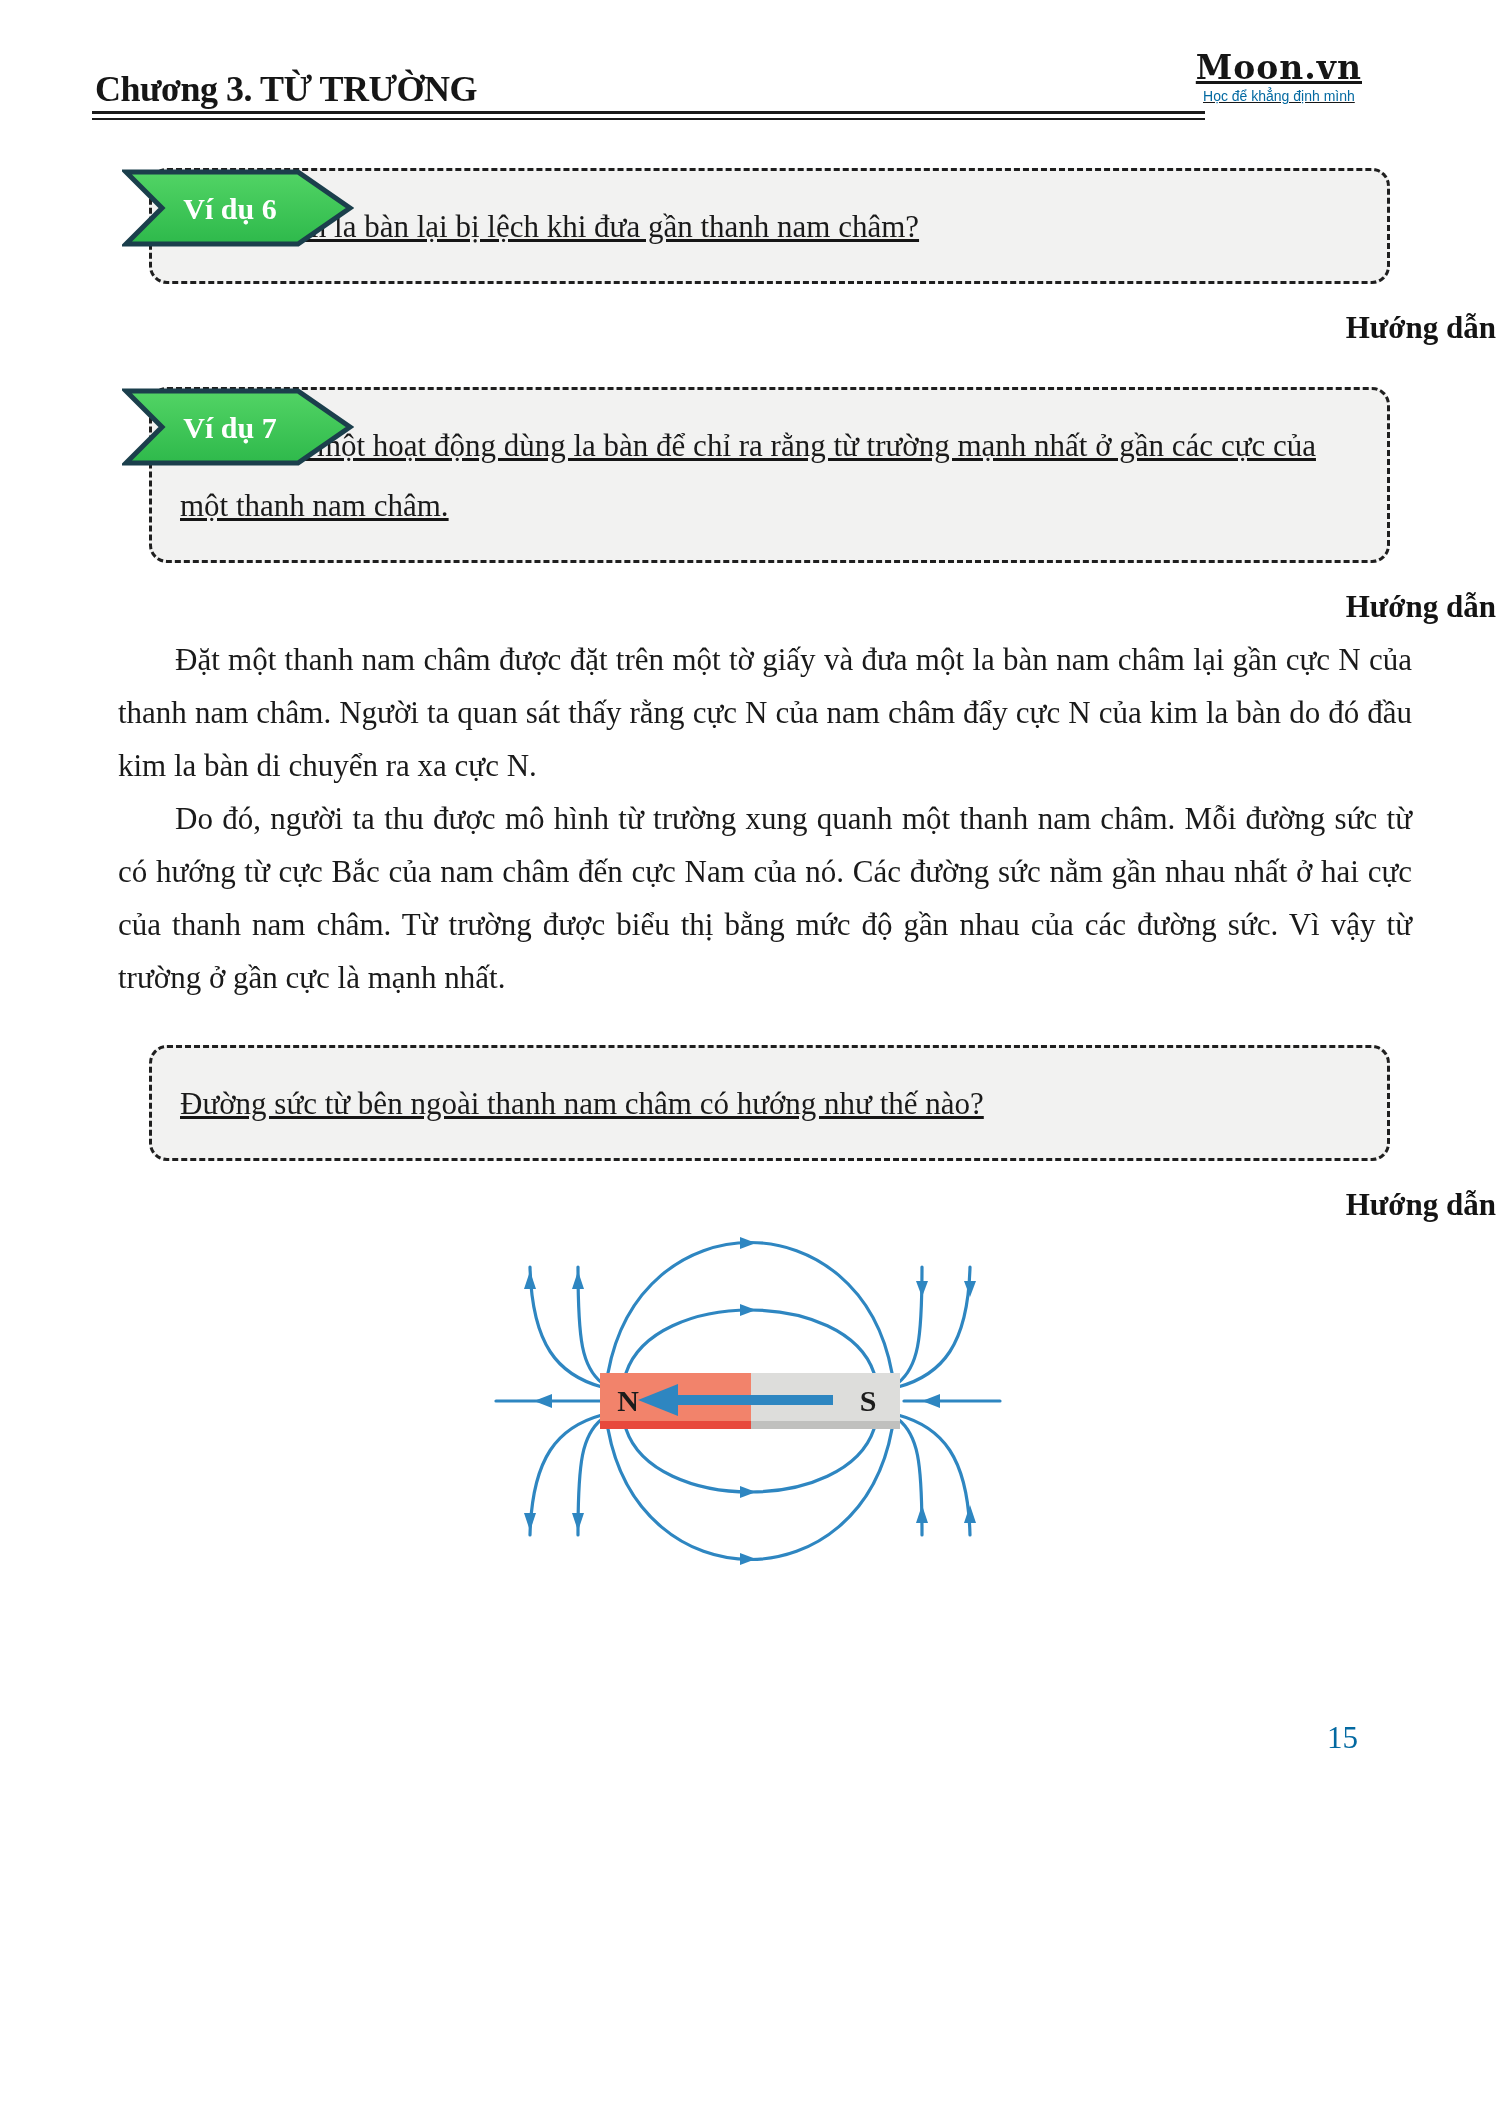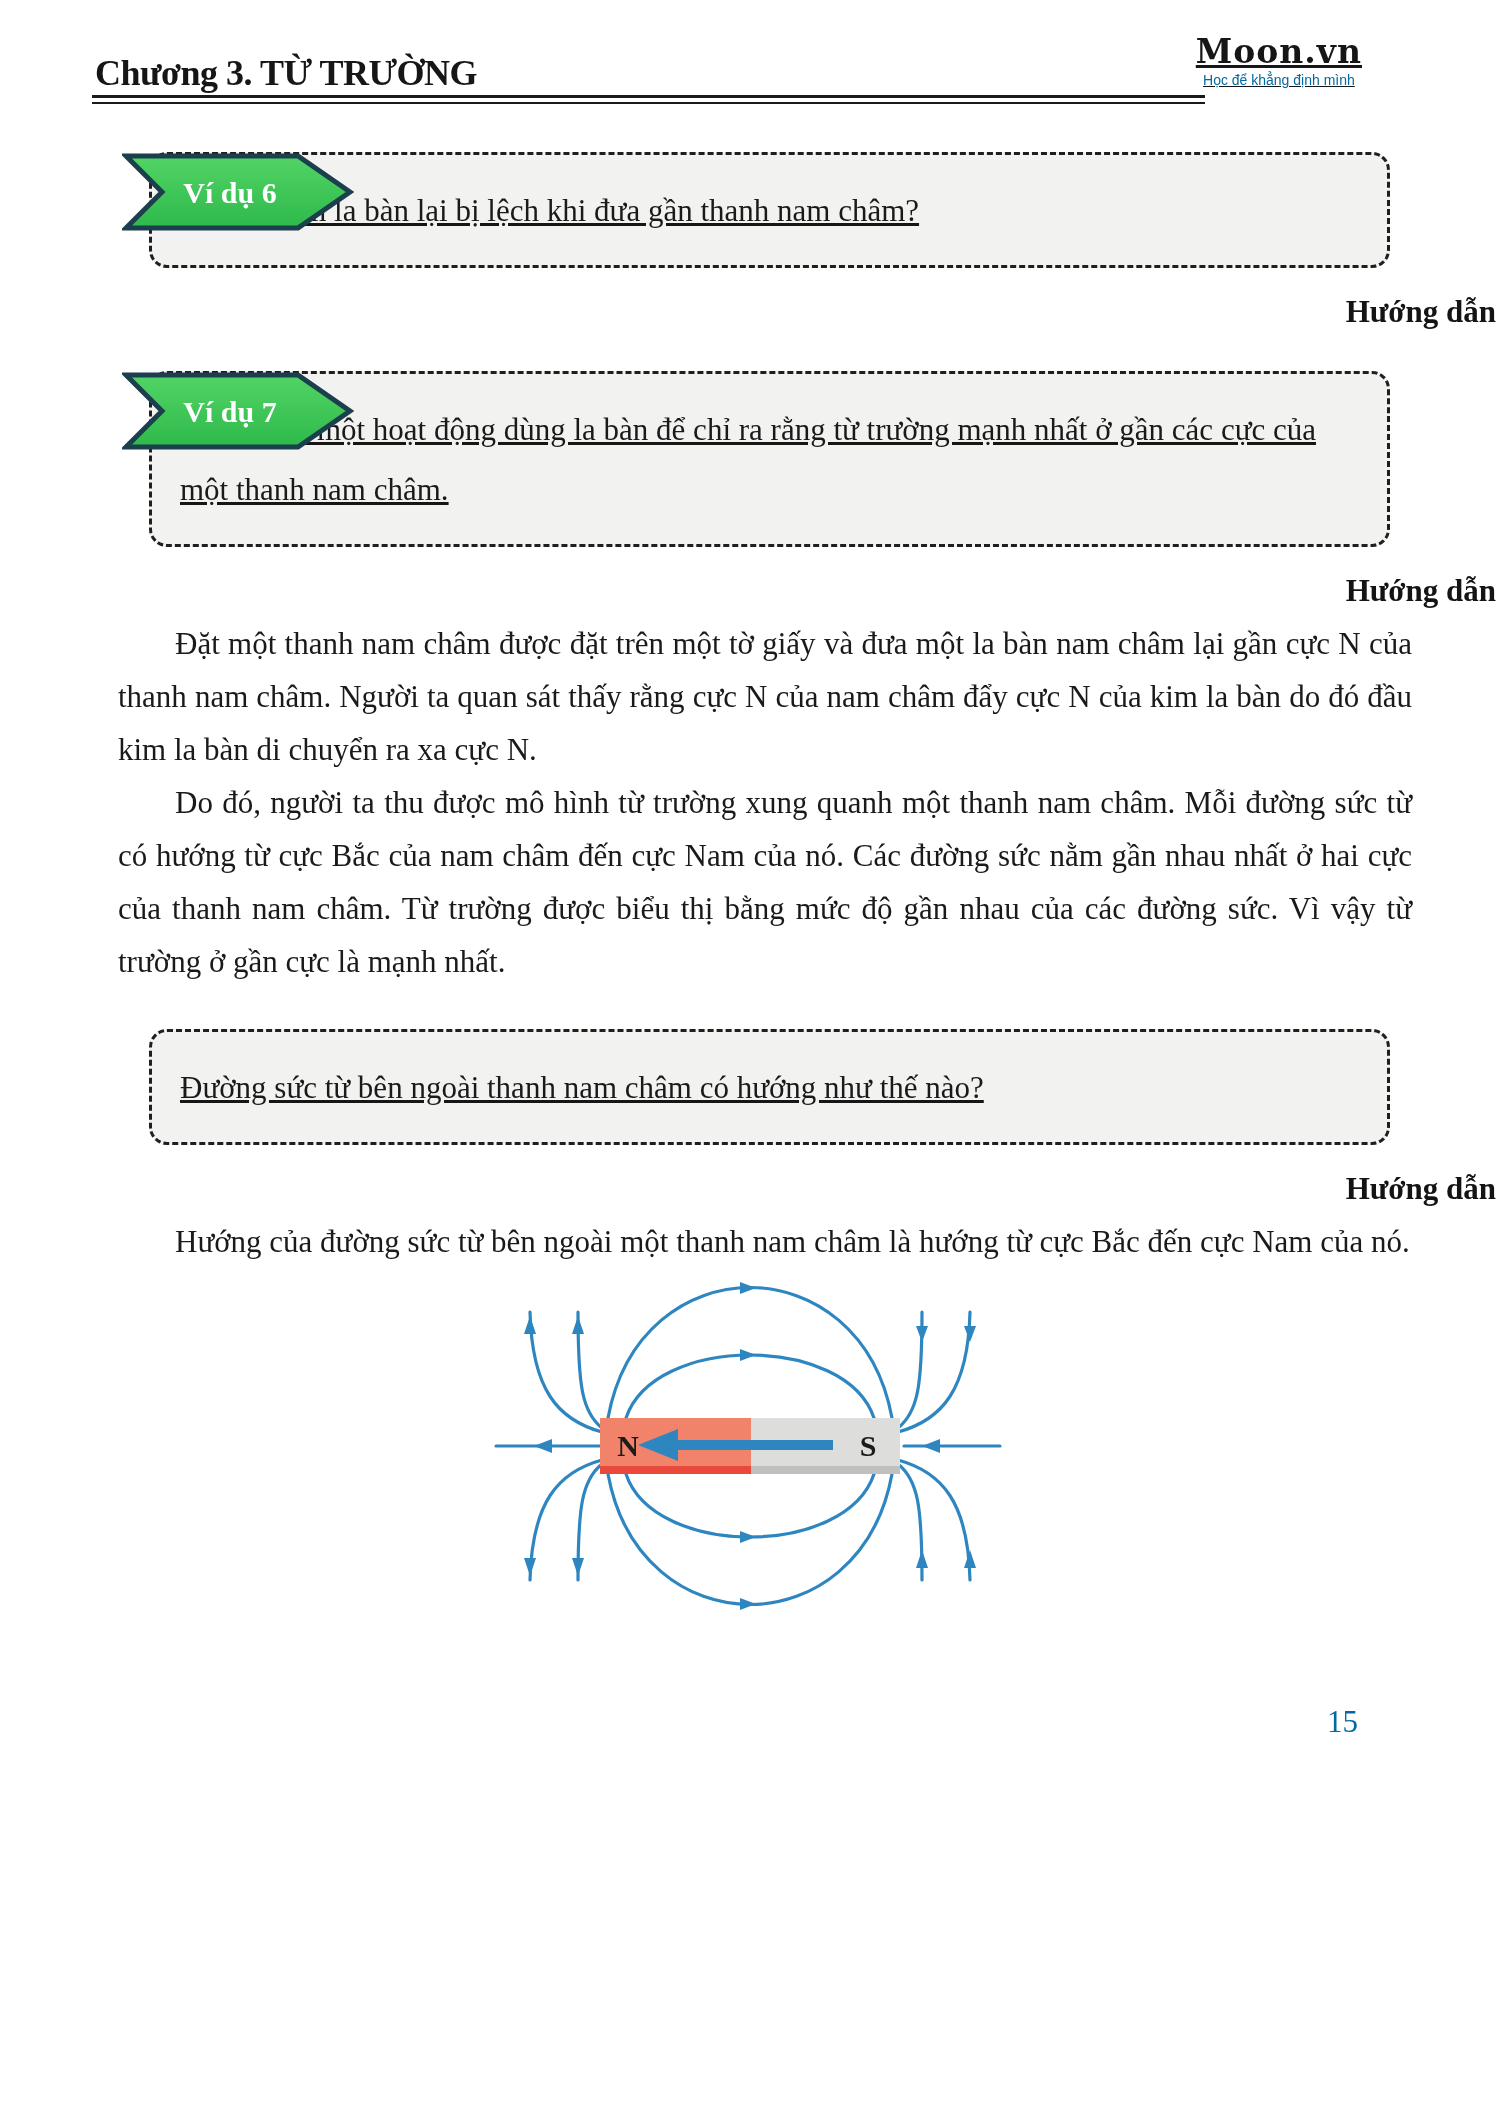--- a/index.html
+++ b/index.html
@@ -1,19 +1,19 @@
 <!DOCTYPE html>
 <html><head>
 <meta charset="utf-8">
 <style>
   html,body{margin:0;padding:0;background:#ffffff;}
   .page{
     position:relative;
     width:1496px;height:1822px;
-    margin:0 auto;
+    margin:16px auto;
     background:#ffffff;
     font-family:"Liberation Serif","DejaVu Serif",serif;
     color:#161616;
     overflow:hidden;
   }
   
   .header{position:relative;height:104px;}
   .chapter-title{
     position:absolute;left:95px;top:52px;
     font-size:36px;font-weight:bold;letter-spacing:-0.5px;
@@ -122,23 +122,20 @@
     <p class="body-para">Do đó, người ta thu được mô hình từ trường xung quanh một thanh nam châm. Mỗi đường sức từ có hướng từ cực Bắc của nam châm đến cực Nam của nó. Các đường sức nằm gần nhau nhất ở hai cực của thanh nam châm. Từ trường được biểu thị bằng mức độ gần nhau của các đường sức. Vì vậy từ trường ở gần cực là mạnh nhất.</p>
   </div>
 
   <section class="example ex8">
     <div class="qbox">
       <p class="qtext">Đường sức từ bên ngoài thanh nam châm có hướng như thế nào?</p>
     </div>
   </section>
 
   <h3 class="guide-heading">Hướng dẫn</h3>
-  <div class="paras">
-    <p class="body-para">Hướng của đường sức từ bên ngoài một thanh nam châm là hướng từ cực Bắc đến cực Nam của nó.</p>
-  </div>
 
   <div class="diagram-wrap">
     <svg viewBox="0 0 520 336" width="520" height="336">
 
       <g stroke="#2e86c1" stroke-width="3.2" fill="none" stroke-linecap="round">
 
         <path d="M 120 136 C 152 -38, 372 -38, 404 136"></path>
         <path d="M 138 136 C 166 52, 358 52, 386 136"></path>
 
         <path d="M 120 192 C 152 366, 372 366, 404 192"></path>

